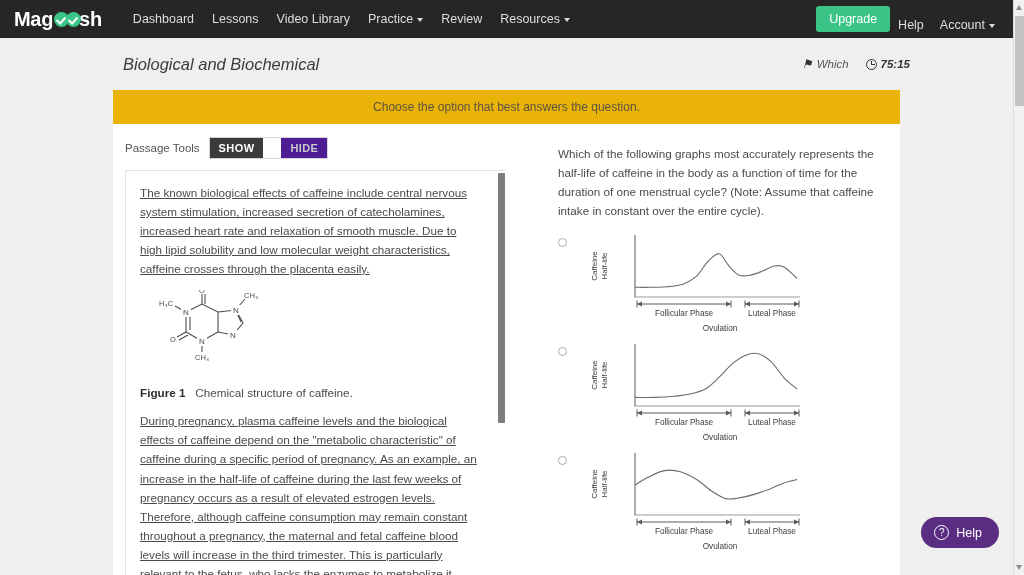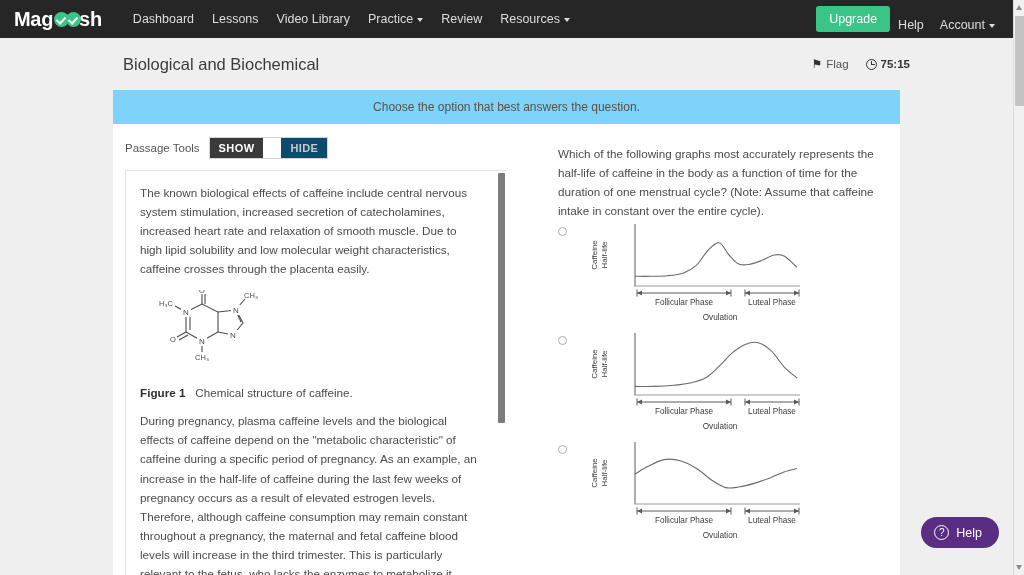--- a/index.html
+++ b/index.html
@@ -66,21 +66,21 @@
   .sb-arrow {
     position: absolute; left: 2px; width: 0; height: 0;
     border-left: 3.5px solid transparent; border-right: 3.5px solid transparent;
   }
   .sb-arrow.up { top: 5px; border-bottom: 5px solid #8b8b8b; }
   .sb-arrow.down { bottom: 5px; border-top: 5px solid #8b8b8b; }
 
   
   .title-row {
     position: absolute; top: 38px; left: 0; width: 1013px; height: 52px;
-    display: flex; align-items: center;
+    display: flex; align-items: center; font-style: italic;
   }
   .page-title { margin-left: 123px; font-size: 16.5px; color: #3b3b3b; }
   .title-meta {
     margin-left: auto; margin-right: 103px;
     display: flex; align-items: center; gap: 17px;
     font-size: 11.5px; color: #555;
   }
   .meta-item { display: flex; align-items: center; gap: 4px; cursor: pointer; }
   .flag-glyph { font-size: 12px; color: #333; line-height: 1; }
   .clock-glyph {
@@ -96,65 +96,66 @@
     width: 3.5px; height: 1.3px; background: #333;
   }
   .timer-text { font-weight: bold; color: #333; }
 
   
   .panel {
     position: absolute; top: 90px; left: 113px;
     width: 787px; height: 485px; background: #fff;
   }
   .instruction-bar {
-    height: 34px; background: #7dd3fc;
+    height: 34px; background: #eab308;
     display: flex; align-items: center; justify-content: center;
     font-size: 12px; color: #5c5241;
   }
   .panel-body { display: flex; }
 
   
   .passage-col { width: 393px; padding: 13px 0 0 12px; position: relative; }
   .tools-row { display: flex; align-items: center; gap: 9px; margin-bottom: 11px; }
   .tools-label { font-size: 11.5px; color: #555; text-align: right; }
   .toggle-group { display: flex; border: 1px solid #d6d6d6; gap: 18px; }
   .toggle-btn {
     font-size: 11px; font-weight: bold; letter-spacing: 0.4px;
     padding: 4px 9px; cursor: pointer; font-family: inherit;
-    border: none; background: #0c4a6e; color: #c8c8c8;
+    border: none; background: #4c1d95; color: #c8c8c8;
   }
   .toggle-btn.active { background: #3a3a3a; color: #fff; }
 
   .passage-box {
     position: relative; border: 1px solid #e2e2e2; border-right: none;
     height: 408px; overflow: hidden; background: #fff;
   }
   .passage-inner { padding: 12px 26px 0 14px; }
   .passage-inner p {
     font-size: 11.7px; line-height: 1.63; color: #4b4b4b;
     margin-bottom: 12px;
+    text-decoration: underline;
   }
   .fig-caption { font-size: 11.7px; color: #4b4b4b; margin-bottom: 12px; }
   .fig-caption b { color: #2f2f2f; }
   .passage-scrollbar {
     position: absolute; top: 0; right: 0; width: 8px; height: 100%;
     background: #fff;
   }
   .passage-thumb {
     position: absolute; top: 2px; left: 0; width: 7px; height: 250px;
     background: #7d7d7d; border-radius: 1px;
   }
 
   
   .molecule { margin: 4px 0 6px 4px; }
 
   
   .question-col { width: 394px; padding: 21px 22px 0 52px; }
   .question-text {
-    font-size: 11.7px; line-height: 1.62; color: #4b4b4b; 
+    font-size: 11.7px; line-height: 1.62; color: #4b4b4b; margin-bottom: 11px;
   }
   .choice {
     display: flex; align-items: flex-start; margin-bottom: 5px; cursor: pointer;
   }
   .radio {
     width: 9px; height: 9px; border: 1px solid #adadad; border-radius: 50%;
     background: #fff; margin-top: 6px; margin-right: 8px; flex: none;
   }
   .graph-wrap { flex: none; }
 
@@ -207,21 +208,21 @@
     <i class="sb-arrow up"></i>
     <div class="page-scroll-thumb"></div>
     <i class="sb-arrow down"></i>
   </div>
 
   <div class="title-row">
     <div class="page-title">Biological and Biochemical</div>
     <div class="title-meta">
       <div class="meta-item">
         <span class="flag-glyph">⚑</span>
-        <span>Flag</span>
+        <span>Which</span>
       </div>
       <div class="meta-item">
         <span class="clock-glyph"></span>
         <span class="timer-text">75:15</span>
       </div>
     </div>
   </div>
 
   <div class="panel">
 

